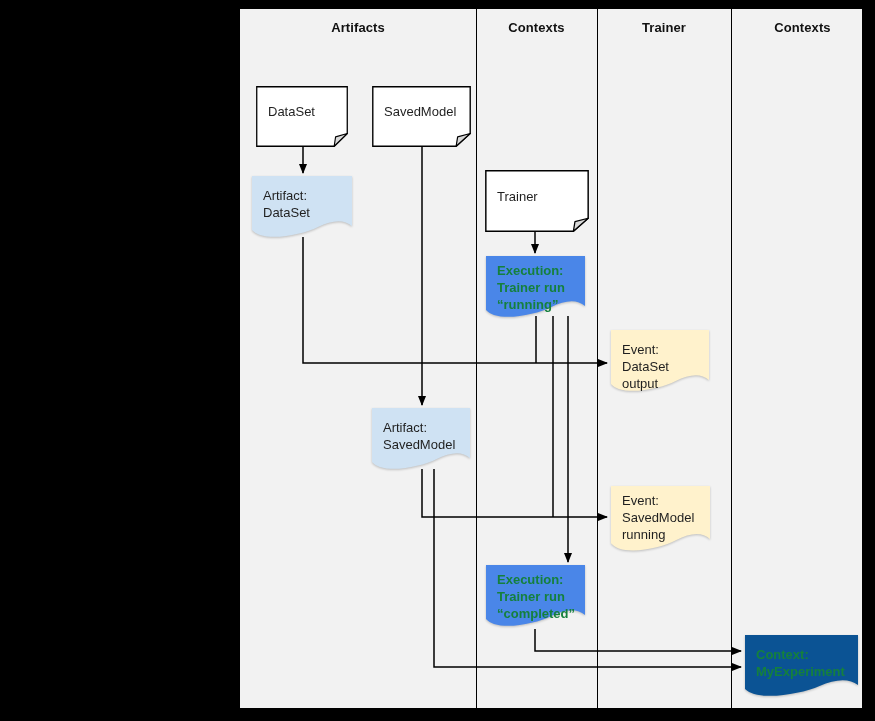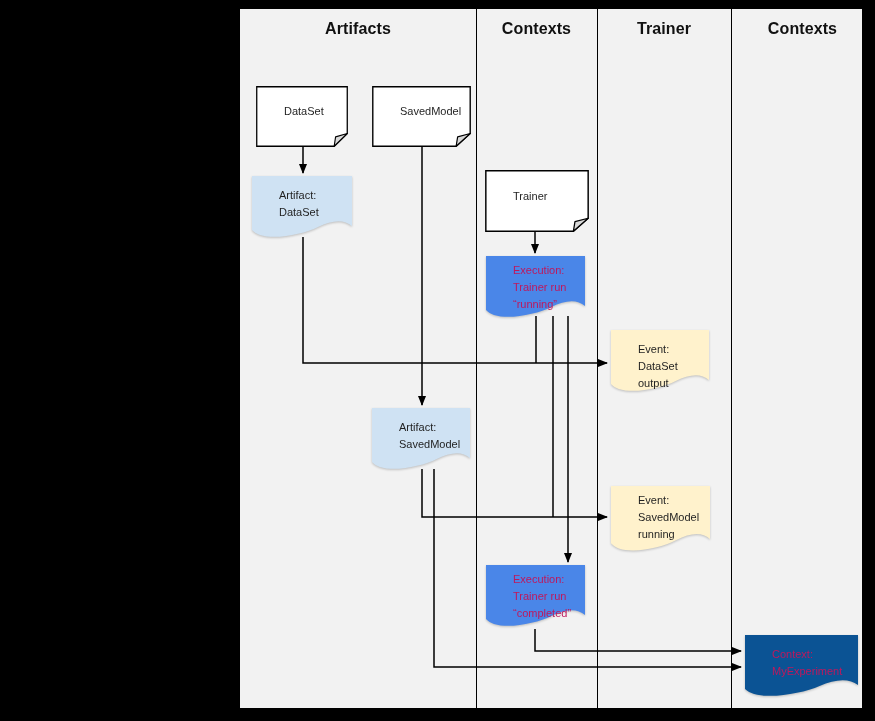--- a/index.html
+++ b/index.html
@@ -23,21 +23,21 @@
     position: absolute;
     top: 0;
     width: 1px;
     height: 699px;
     background: #000;
   }
   .col-header {
     position: absolute;
     top: 11px;
     text-align: center;
-    font-size: 16px;
+    font-size: 13px;
     font-weight: 700;
     color: #111;
     letter-spacing: 0.1px;
   }
   #edges {
     position: absolute;
     left: 0; top: 0;
     width: 622px; height: 699px;
   }
   #edges path {
@@ -51,35 +51,34 @@
   .node .shape {
     position: absolute;
     left: 0; top: 0;
     width: 100%; height: 100%;
   }
   .node.wavy .shape {
     filter: drop-shadow(0 1.5px 1px rgba(0,0,0,0.22));
   }
   .label {
     position: relative;
-    font-size: 11px;
+    font-size: 13px;
     line-height: 17px;
     padding: 11px 5px 0 11px;
     color: #1f1f1f;
-    margin-left: 16px;
   }
   .label.centered {
     padding: 0 0 10px 12px;
     display: flex;
     align-items: center;
     height: 100%;
     box-sizing: border-box;
   }
   .label.lines3 { padding-top: 6px; }
-  .label.light { color: #be185d; }
+  .label.light { color: #15803d; font-weight: bold; }
 </style>
 </head>
 <body>
 
 <div id="canvas">
 
   <div class="col-header" style="left:0;width:236px">Artifacts</div>
   <div class="col-header" style="left:236px;width:121px">Contexts</div>
   <div class="col-header" style="left:357px;width:134px">Trainer</div>
   <div class="col-header" style="left:491px;width:143px">Contexts</div>

